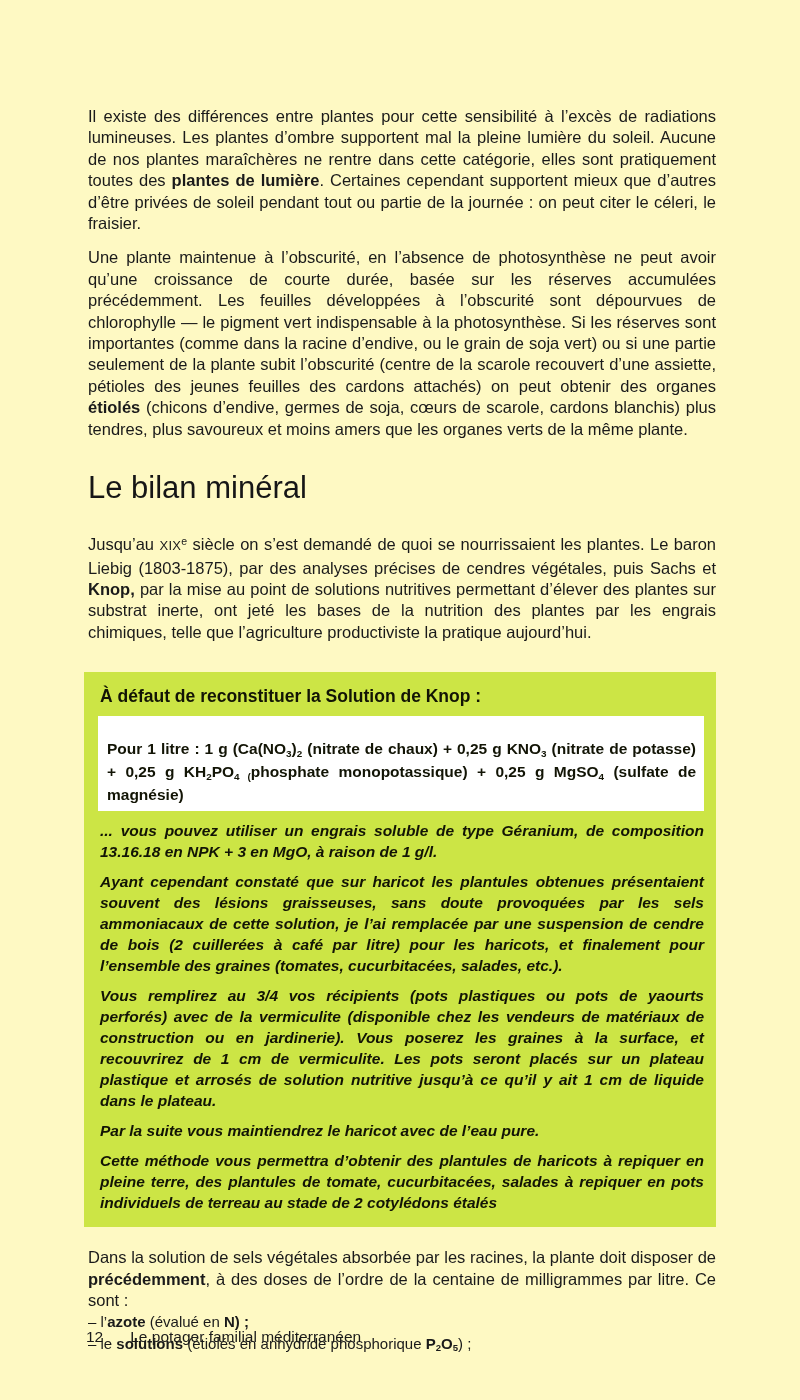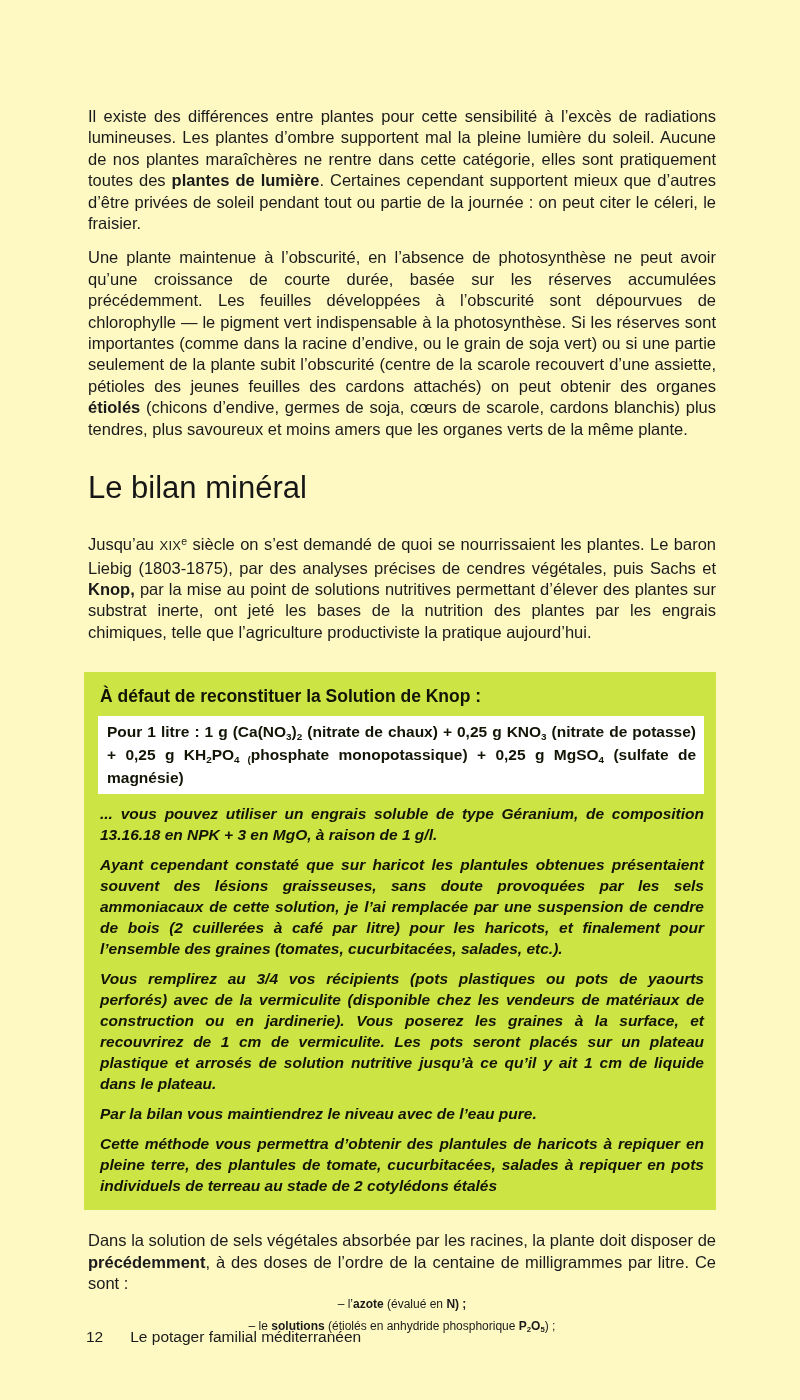--- a/index.html
+++ b/index.html
@@ -39,41 +39,41 @@
     padding:12px 12px 12px 14px;
     color:#121405;
   }
   .knop-box .box-title{
     font-size:17.5px;
     font-weight:bold;
     margin:2px 0 9px 2px;
   }
   .recipe-box{
     background:#ffffff;
-    padding:5px 8px 6px 9px;
+    padding:22px 8px 6px 9px;
     margin:0 0 9px 0;
     font-size:15.5px;
     line-height:21px;
     font-weight:bold;
     text-align:justify;
   }
   .knop-box p.box-p{
     font-size:15.5px;
     line-height:21px;
     font-weight:bold;
     text-align:justify;
     margin:0 0 9px 0;
     padding:0 0 0 2px;
     font-style:italic;
   }
   .knop-box p.box-p:last-child{margin-bottom:2px;}
   p.list-line{
-    font-size:12px;
+    font-size:15px;
     line-height:21.4px;
-    text-align:center;
+    text-align:left;
     margin:0;
   }
   .footer{
     position:absolute;
     left:86px;
     top:1328px;
     font-size:15.5px;
     color:#1a1a1a;
   }
   .footer .page-number{display:inline-block;margin-right:27px;}
@@ -91,21 +91,21 @@
     <h1 class="section-heading">Le bilan minéral</h1>
 
     <p class="body"><span>Jusqu’au </span><span class="sc">xix</span><span class="sup">e</span><span> siècle on s’est demandé de quoi se nourrissaient les plantes. Le baron Liebig (1803-1875), par des analyses précises de cendres végétales, puis Sachs et </span><span class="b">Knop,</span><span> par la mise au point de solutions nutritives permettant d’élever des plantes sur substrat inerte, ont jeté les bases de la nutrition des plantes par les engrais chimiques, telle que l’agriculture productiviste la pratique aujourd’hui.</span></p>
 
     <div class="knop-box" style="background-color: rgb(204, 229, 69);">
       <div class="box-title">À défaut de reconstituer la Solution de Knop :</div>
       <div class="recipe-box"><span>Pour 1 litre : 1 g (Ca(NO</span><span class="sub">3</span><span>)</span><span class="sub">2</span><span> (nitrate de chaux) + 0,25 g KNO</span><span class="sub">3</span><span> (nitrate de potasse) + 0,25 g KH</span><span class="sub">2</span><span>PO</span><span class="sub">4 (</span><span>phosphate monopotassique) + 0,25 g MgSO</span><span class="sub">4</span><span> (sulfate de magnésie)</span></div>
       <p class="box-p">... vous pouvez utiliser un engrais soluble de type Géranium, de composition 13.16.18 en NPK + 3 en MgO, à raison de 1 g/l.</p>
       <p class="box-p">Ayant cependant constaté que sur haricot les plantules obtenues présentaient souvent des lésions graisseuses, sans doute provoquées par les sels ammoniacaux de cette solution, je l’ai remplacée par une suspension de cendre de bois (2 cuillerées à café par litre) pour les haricots, et finalement pour l’ensemble des graines (tomates, cucurbitacées, salades, etc.).</p>
       <p class="box-p">Vous remplirez au 3/4 vos récipients (pots plastiques ou pots de yaourts perforés) avec de la vermiculite (disponible chez les vendeurs de matériaux de construction ou en jardinerie). Vous poserez les graines à la surface, et recouvrirez de 1 cm de vermiculite. Les pots seront placés sur un plateau plastique et arrosés de solution nutritive jusqu’à ce qu’il y ait 1 cm de liquide dans le plateau.</p>
-      <p class="box-p">Par la bilan vous maintiendrez le niveau avec de l’eau pure.</p>
+      <p class="box-p">Par la suite vous maintiendrez le haricot avec de l’eau pure.</p>
       <p class="box-p">Cette méthode vous permettra d’obtenir des plantules de haricots à repiquer en pleine terre, des plantules de tomate, cucurbitacées, salades à repiquer en pots individuels de terreau au stade de 2 cotylédons étalés</p>
     </div>
 
     <p class="body" style="margin-bottom:0;"><span>Dans la solution de sels végétales absorbée par les racines, la plante doit disposer de </span><span class="b">précédemment</span><span>, à des doses de l’ordre de la centaine de milligrammes par litre. Ce sont :</span></p>
     <p class="list-line"><span>– l’</span><span class="b">azote</span><span> (évalué en </span><span class="b">N) ;</span></p>
     <p class="list-line"><span>– le </span><span class="b">solutions</span><span> (étiolés en anhydride phosphorique </span><span class="b">P</span><span class="b sub">2</span><span class="b">O</span><span class="b sub">5</span><span>) ;</span></p>
 
   </div>
 
   <div class="footer">

